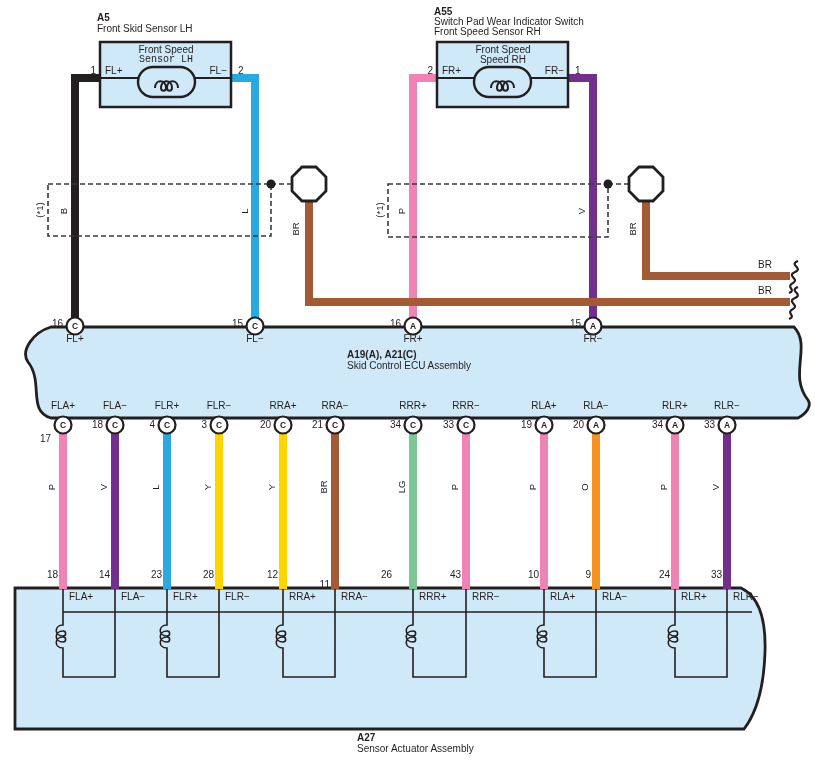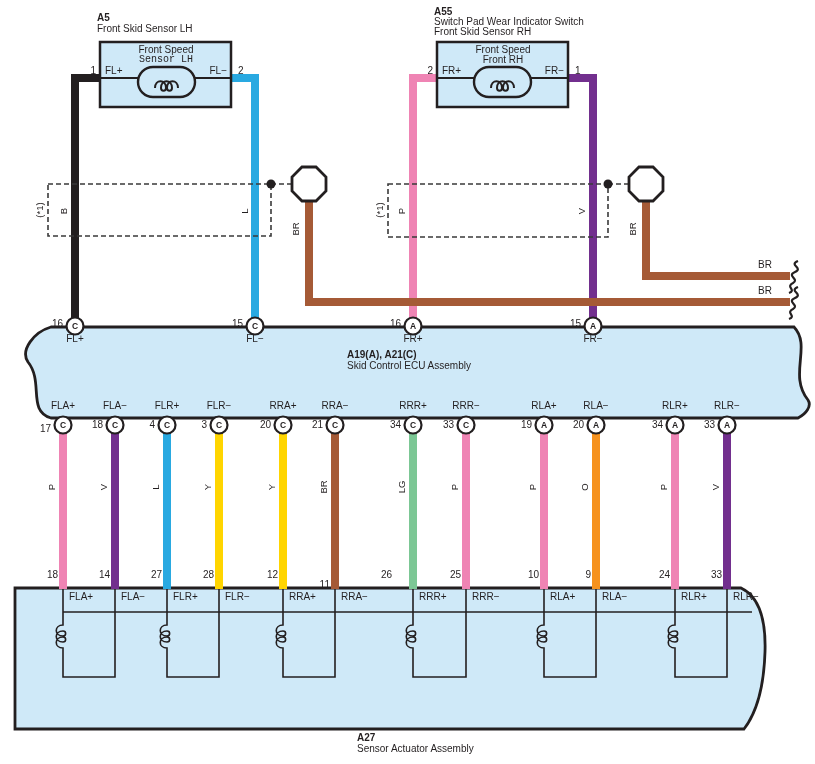--- a/index.html
+++ b/index.html
@@ -121,23 +121,23 @@
 <div class="lbl" style="left:97px;top:24px;">Front Skid Sensor LH</div>
 <div class="lbl ctr" style="left:166px;top:45px;">Front Speed</div>
 <div class="lbl ctr" style="left:166px;top:55px;font-family:Liberation Mono, monospace;">Sensor LH</div>
 <div class="lbl rt" style="left:96px;top:66px;">1</div>
 <div class="lbl" style="left:105px;top:66px;">FL+</div>
 <div class="lbl rt" style="left:227px;top:66px;">FL−</div>
 <div class="lbl" style="left:238px;top:66px;">2</div>
 
 <div class="lbl b" style="left:434px;top:7px;">A55</div>
 <div class="lbl" style="left:434px;top:17px;">Switch Pad Wear Indicator Switch</div>
-<div class="lbl" style="left:434px;top:27px;">Front Skid Sensor RH</div>
+<div class="lbl" style="left:434px;top:27px;">Front Speed Sensor RH</div>
 <div class="lbl ctr" style="left:503px;top:45px;">Front Speed</div>
-<div class="lbl ctr" style="left:503px;top:55px;">Front RH</div>
+<div class="lbl ctr" style="left:503px;top:55px;">Speed RH</div>
 <div class="lbl rt" style="left:433px;top:66px;">2</div>
 <div class="lbl" style="left:442px;top:66px;">FR+</div>
 <div class="lbl rt" style="left:564px;top:66px;">FR−</div>
 <div class="lbl" style="left:575px;top:66px;">1</div>
 
 <div class="rot" style="left:40px;top:210px;">(*1)</div>
 <div class="rot" style="left:64px;top:211px;">B</div>
 <div class="rot" style="left:245px;top:211px;">L</div>
 <div class="rot" style="left:296px;top:229px;">BR</div>
 <div class="rot" style="left:380px;top:210px;">(*1)</div>
@@ -157,21 +157,21 @@
 <div class="cl" style="left:255px;top:326px;">C</div>
 <div class="lbl ctr" style="left:255px;top:334px;">FL−</div>
 <div class="lbl rt" style="left:401px;top:319px;">16</div>
 <div class="cl" style="left:413px;top:326px;">A</div>
 <div class="lbl ctr" style="left:413px;top:334px;">FR+</div>
 <div class="lbl rt" style="left:581px;top:319px;">15</div>
 <div class="cl" style="left:593px;top:326px;">A</div>
 <div class="lbl ctr" style="left:593px;top:334px;">FR−</div>
 
 <div class="lbl ctr" style="left:63px;top:401px;">FLA+</div>
-<div class="lbl rt" style="left:51px;top:424px;">17</div>
+<div class="lbl rt" style="left:51px;top:434px;">17</div>
 <div class="cl" style="left:63px;top:425px;">C</div>
 <div class="rot" style="left:52px;top:487px;">P</div>
 <div class="lbl ctr" style="left:115px;top:401px;">FLA−</div>
 <div class="lbl rt" style="left:103px;top:420px;">18</div>
 <div class="cl" style="left:115px;top:425px;">C</div>
 <div class="rot" style="left:104px;top:487px;">V</div>
 <div class="lbl ctr" style="left:167px;top:401px;">FLR+</div>
 <div class="lbl rt" style="left:155px;top:420px;">4</div>
 <div class="cl" style="left:167px;top:425px;">C</div>
 <div class="rot" style="left:156px;top:487px;">L</div>
@@ -209,31 +209,31 @@
 <div class="rot" style="left:664px;top:487px;">P</div>
 <div class="lbl ctr" style="left:727px;top:401px;">RLR−</div>
 <div class="lbl rt" style="left:715px;top:420px;">33</div>
 <div class="cl" style="left:727px;top:425px;">A</div>
 <div class="rot" style="left:716px;top:487px;">V</div>
 
 <div class="lbl rt" style="left:58px;top:570px;">18</div>
 <div class="lbl" style="left:69px;top:592px;">FLA+</div>
 <div class="lbl rt" style="left:110px;top:570px;">14</div>
 <div class="lbl" style="left:121px;top:592px;">FLA−</div>
-<div class="lbl rt" style="left:162px;top:570px;">27</div>
+<div class="lbl rt" style="left:162px;top:570px;">23</div>
 <div class="lbl" style="left:173px;top:592px;">FLR+</div>
 <div class="lbl rt" style="left:214px;top:570px;">28</div>
 <div class="lbl" style="left:225px;top:592px;">FLR−</div>
 <div class="lbl rt" style="left:278px;top:570px;">12</div>
 <div class="lbl" style="left:289px;top:592px;">RRA+</div>
 <div class="lbl rt" style="left:330px;top:580px;">11</div>
 <div class="lbl" style="left:341px;top:592px;">RRA−</div>
 <div class="lbl rt" style="left:392px;top:570px;">26</div>
 <div class="lbl" style="left:419px;top:592px;">RRR+</div>
-<div class="lbl rt" style="left:461px;top:570px;">25</div>
+<div class="lbl rt" style="left:461px;top:570px;">43</div>
 <div class="lbl" style="left:472px;top:592px;">RRR−</div>
 <div class="lbl rt" style="left:539px;top:570px;">10</div>
 <div class="lbl" style="left:550px;top:592px;">RLA+</div>
 <div class="lbl rt" style="left:591px;top:570px;">9</div>
 <div class="lbl" style="left:602px;top:592px;">RLA−</div>
 <div class="lbl rt" style="left:670px;top:570px;">24</div>
 <div class="lbl" style="left:681px;top:592px;">RLR+</div>
 <div class="lbl rt" style="left:722px;top:570px;">33</div>
 <div class="lbl" style="left:733px;top:592px;">RLR−</div>
 

